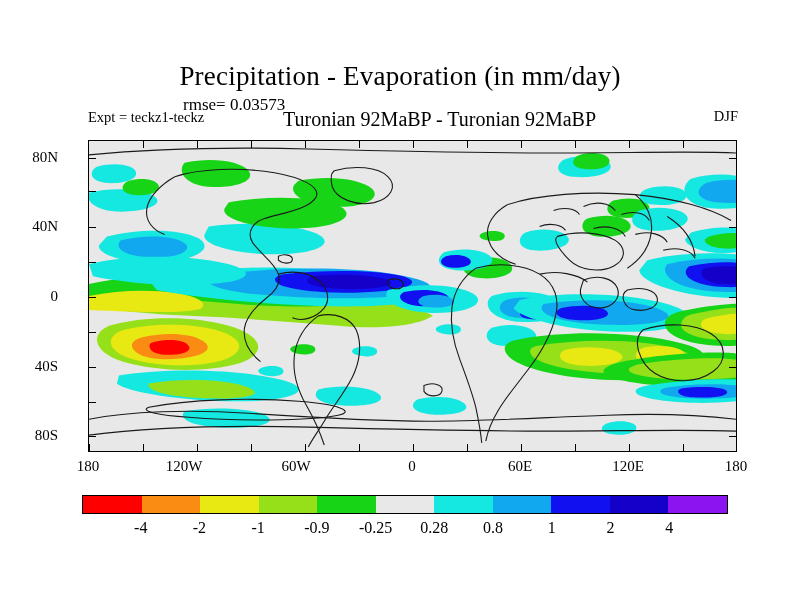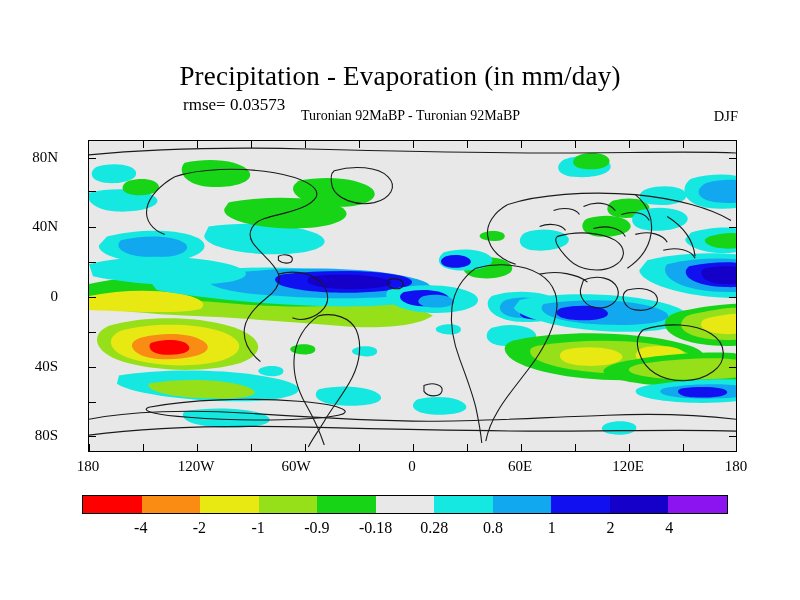--- a/index.html
+++ b/index.html
@@ -7,21 +7,21 @@
        font-family:"Liberation Serif",serif;color:#000;}
 
   .fig{position:absolute;left:0;top:0;width:800px;height:600px;}
 
   #title{position:absolute;left:0;top:50px;width:800px;text-align:center;
          font-size:27px;letter-spacing:.2px;margin-top:11px;}
 
   #subrow{position:absolute;left:88px;top:106px;width:650px;height:20px;}
   #expt{position:absolute;left:0;top:3px;font-size:14.5px;white-space:nowrap;}
   #rmse{position:absolute;left:95px;top:-11px;font-size:17px;white-space:nowrap;}
-  #compare{position:absolute;left:213px;top:2px;font-size:14px;white-space:nowrap;}
+  #compare{position:absolute;left:195px;top:2px;font-size:20px;white-space:nowrap;}
   #season{position:absolute;right:0px;top:2px;font-size:14.5px;}
 
   
   #panel{position:absolute;left:88px;top:140px;width:649px;height:312px;
          background:#e8e8e8;border:1.6px solid #000;box-sizing:border-box;}
   #mapsvg{position:absolute;left:0;top:0;width:100%;height:100%;display:block;}
 
   .ytick{position:absolute;right:742px;font-size:15px;text-align:right;
          width:60px;transform:translateY(-50%);}
   .ytk{position:absolute;left:0;width:7px;height:1.4px;background:#000;}
@@ -39,20 +39,21 @@
          width:60px;transform:translateX(-50%);}
 </style>
 </head>
 <body>
 
 <div class="fig">
 
   <div id="title">Precipitation - Evaporation (in mm/day)</div>
 
   <div id="subrow">
+    <span id="expt">Expt = teckz1-teckz</span>
     <span id="rmse">rmse= 0.03573</span>
     <span id="compare">Turonian  92MaBP - Turonian  92MaBP</span>
     <span id="season">DJF</span>
   </div>
 
   <div id="panel">
     <svg id="mapsvg" viewBox="0 0 649 312" preserveAspectRatio="none">
       <defs>
         <clipPath id="cp">
             <rect x="0" y="0" width="649" height="312"></rect>
@@ -238,21 +239,21 @@
     <div class="xtk t" style="left:594px"></div>
   </div>
 
   <div class="ytick" style="top:157px">80N</div>
   <div class="ytick" style="top:226px">40N</div>
   <div class="ytick" style="top:296px">0</div>
   <div class="ytick" style="top:366px">40S</div>
   <div class="ytick" style="top:435px">80S</div>
 
   <div class="xtick" style="left:88px">180</div>
-  <div class="xtick" style="left:196px">120W</div>
+  <div class="xtick" style="left:184px">120W</div>
   <div class="xtick" style="left:296px">60W</div>
   <div class="xtick" style="left:412px">0</div>
   <div class="xtick" style="left:520px">60E</div>
   <div class="xtick" style="left:628px">120E</div>
   <div class="xtick" style="left:736px">180</div>
 
   <div id="cbar">
       <div title="&lt; -4" style="background: rgb(254, 0, 0);"></div>
       <div title="-4 to -2" style="background: rgb(250, 140, 20);"></div>
       <div title="-2 to -1" style="background: rgb(232, 232, 18);"></div>
@@ -263,21 +264,21 @@
       <div title="0.5 to 1" style="background: rgb(18, 168, 240);"></div>
       <div title="1 to 2" style="background: rgb(16, 16, 240);"></div>
       <div title="2 to 4" style="background: rgb(20, 0, 200);"></div>
       <div title="&gt; 4" style="background: rgb(140, 20, 240);"></div>
     </div>
   <div id="cbar-labels">
       <div class="cblab" style="left: 140.727px;">-4</div>
       <div class="cblab" style="left: 199.455px;">-2</div>
       <div class="cblab" style="left: 258.182px;">-1</div>
       <div class="cblab" style="left: 316.909px;">-0.9</div>
-      <div class="cblab" style="left: 375.636px;">-0.18</div>
+      <div class="cblab" style="left: 375.636px;">-0.25</div>
       <div class="cblab" style="left: 434.364px;">0.28</div>
       <div class="cblab" style="left: 493.091px;">0.8</div>
       <div class="cblab" style="left: 551.818px;">1</div>
       <div class="cblab" style="left: 610.545px;">2</div>
       <div class="cblab" style="left: 669.273px;">4</div>
     </div>
 
 </div>
 
 </body></html>

